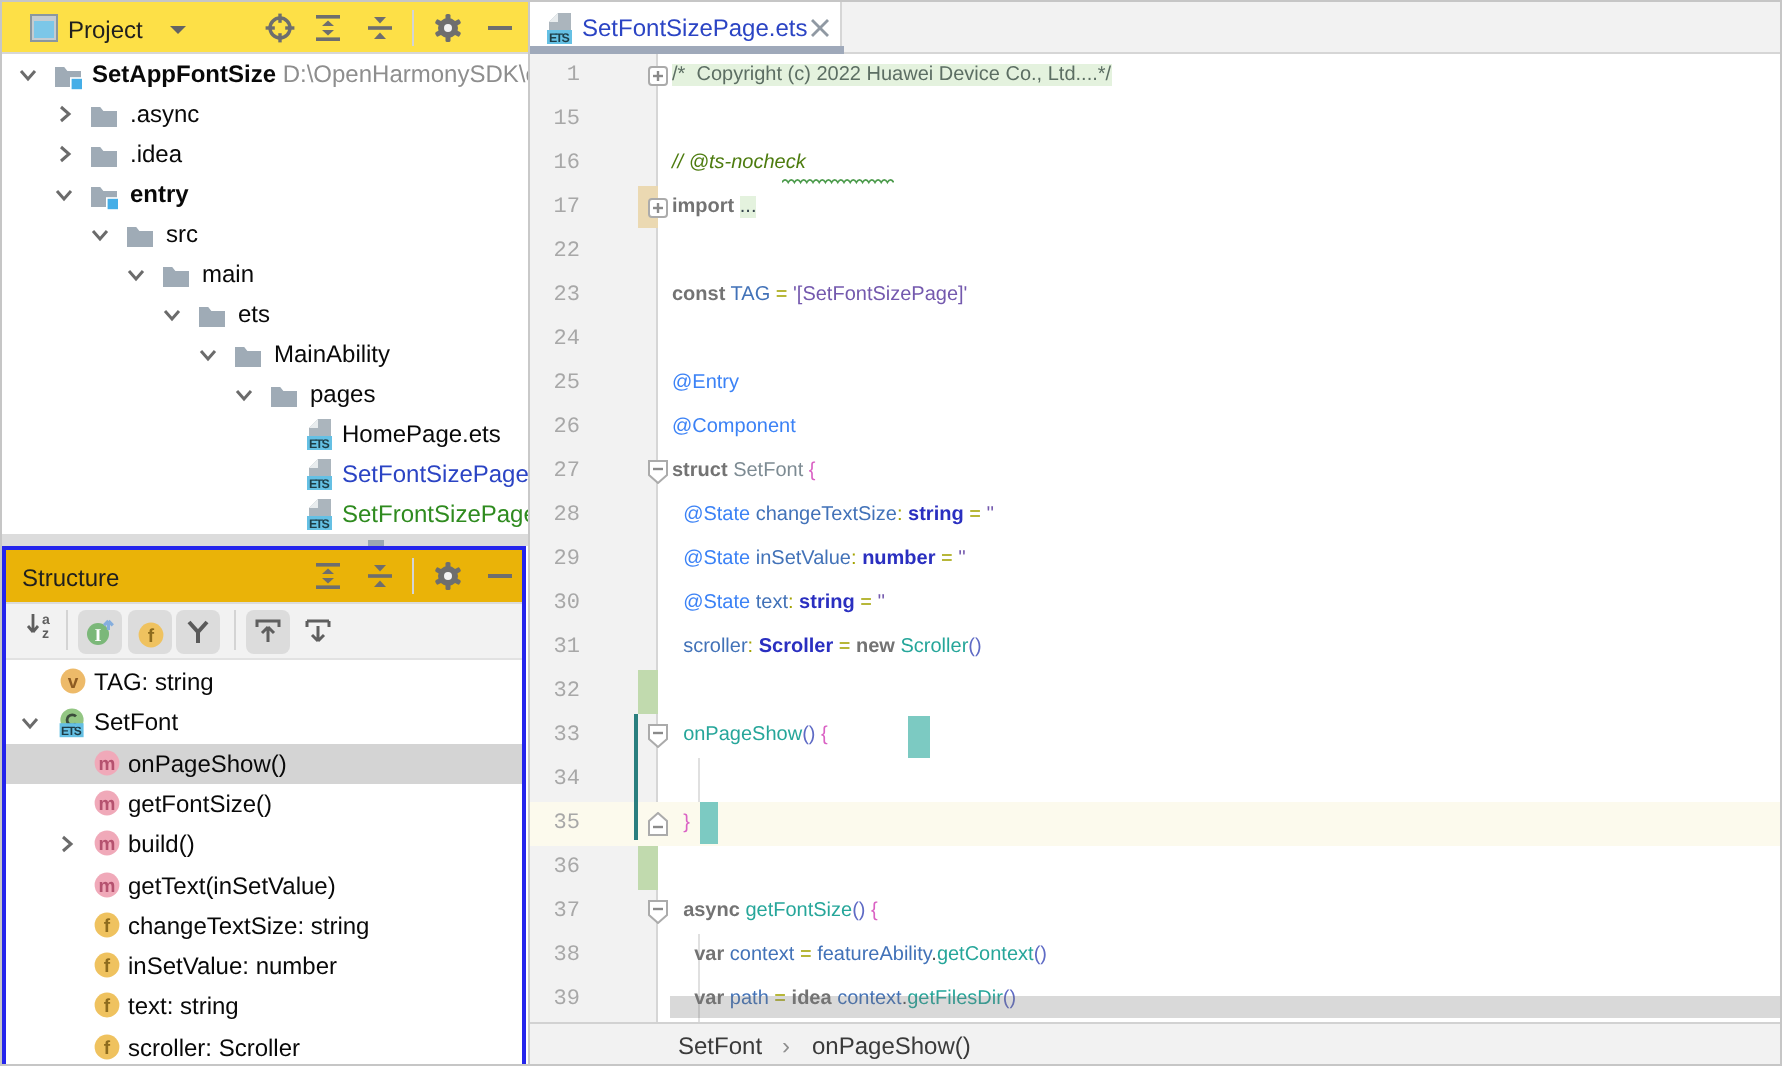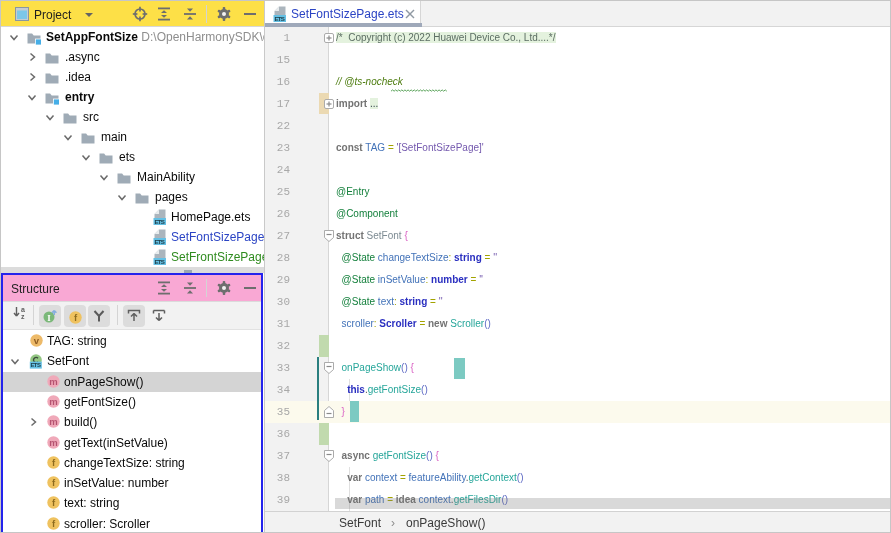--- a/index.html
+++ b/index.html
@@ -10,34 +10,34 @@
 #projhead{position:absolute;left:0;top:0;width:263px;height:26px;background:#fde047;border-bottom:1px solid #d7d7d7}
 .ptitle{position:absolute;left:33px;top:7px;font-size:12px;color:#1f1f1f}
 .trow{position:absolute;left:0;width:263px;height:20px;font-size:12px;color:#090909;white-space:nowrap}
 .trow span.lbl{position:absolute;top:3px}
 .bold{font-weight:bold}
 .gray{color:#8e8e8e}
 .blue{color:#2b44c4}
 .green{color:#2f8b1f}
 
 #struct{position:absolute;left:0;top:272px;width:262px;height:261px;border:2px solid #2424ec;background:#fff;overflow:hidden}
-#shead{position:absolute;left:0;top:0;width:258px;height:27px;background:#f9a8d4;border-bottom:1px solid #dbdbdb}
+#shead{position:absolute;left:0;top:0;width:258px;height:27px;background:#eab308;border-bottom:1px solid #dbdbdb}
 #stool{position:absolute;left:0;top:27px;width:258px;height:28px;background:#f2f2f2;border-bottom:1px solid #e2e2e2}
 .srow{position:absolute;left:0;width:258px;height:20px;font-size:12px;color:#090909;white-space:nowrap}
 .tbtn{position:absolute;top:3px;width:22px;height:22px;background:#dcdcdc;border-radius:4px}
 
 #editor{position:absolute;left:263px;top:0;width:628px;height:533px;background:#fff;border-left:1px solid #c9c9c9;overflow:hidden}
 #tabbar{position:absolute;left:0;top:0;width:628px;height:26px;background:#f2f2f2;border-bottom:1px solid #d6d6d6}
 #tab{position:absolute;left:0;top:0;width:156px;height:25px;background:#fff;border-right:1px solid #d6d6d6}
 #tabu{position:absolute;left:0;top:22px;width:157px;height:4px;background:#9fa9ba}
 #gutter{position:absolute;left:0;top:26px;width:64px;height:484px;background:#f2f2f2;border-right:1px solid #d6d6d6}
 .lnum{position:absolute;width:50px;text-align:right;font-family:"Liberation Mono",monospace;font-size:11px;line-height:22px;color:#a8a8a8}
 .cline{position:absolute;left:71px;height:22px;line-height:22px;font-family:Liberation Sans, sans-serif;font-size:10px;white-space:pre;color:#111}
 .kw{color:#737373;font-weight:bold}
-.ann{color:#15803d}
+.ann{color:#3b82f6}
 .id{color:#4272b8}
 .ty{color:#2a2fc0;font-weight:bold}
 .fn{color:#26a69a}
 .st{color:#7459ae}
 .br{color:#da62c4}
 .pa{color:#5f6bc5}
 .op{color:#a3a300}
 .dt{color:#555}
 .c1{color:#5c6e63}
 .c2{color:#4d7c0f;font-style:italic}
@@ -393,21 +393,20 @@
 <div class="cline" style="top:92px"><span class="kw">import</span> <span class="fold" style="color:#37474f">...</span></div>
 <div class="cline" style="top:136px"><span class="kw">const</span> <span class="id">TAG</span> <span class="op">=</span> <span class="st">'[SetFontSizePage]'</span></div>
 <div class="cline" style="top:180px"><span class="ann">@Entry</span></div>
 <div class="cline" style="top:202px"><span class="ann">@Component</span></div>
 <div class="cline" style="top:224px"><span class="kw">struct</span> <span class="gname">SetFont</span> <span class="br">{</span></div>
 <div class="cline" style="top:246px">  <span class="ann">@State</span> <span class="id">changeTextSize</span><span class="op">:</span> <span class="ty">string</span> <span class="op">=</span> <span class="st">''</span></div>
 <div class="cline" style="top:268px">  <span class="ann">@State</span> <span class="id">inSetValue</span><span class="op">:</span> <span class="ty">number</span> <span class="op">=</span> <span class="st">''</span></div>
 <div class="cline" style="top:290px">  <span class="ann">@State</span> <span class="id">text</span><span class="op">:</span> <span class="ty">string</span> <span class="op">=</span> <span class="st">''</span></div>
 <div class="cline" style="top:312px">  <span class="id">scroller</span><span class="op">:</span> <span class="ty">Scroller</span> <span class="op">=</span> <span class="kw">new</span> <span class="fn">Scroller</span><span class="pa">()</span></div>
 <div class="cline" style="top:356px">  <span class="fn">onPageShow</span><span class="pa">()</span> <span class="br">{</span></div>
-<div class="cline" style="top:378px">    <span class="ty">this</span><span class="dt">.</span><span class="fn">getFontSize</span><span class="pa">()</span></div>
 <div class="cline" style="top:400px">  <span class="br">}</span></div>
 <div class="cline" style="top:444px">  <span class="kw">async</span> <span class="fn">getFontSize</span><span class="pa">()</span> <span class="br">{</span></div>
 <div class="cline" style="top:466px">    <span class="kw">var</span> <span class="id">context</span> <span class="op">=</span> <span class="id">featureAbility</span><span class="dt">.</span><span class="fn">getContext</span><span class="pa">()</span></div>
 <div class="cline" style="top:488px">    <span class="kw">var</span> <span class="id">path</span> <span class="op">=</span> <span class="kw">idea</span> <span class="id">context</span><span class="dt">.</span><span class="fn">getFilesDir</span><span class="pa">()</span></div>
 <svg class="abs" style="left:126px;top:87.5px" width="56" height="4" viewBox="0 0 56 4" xmlns="http://www.w3.org/2000/svg">
       <path d="M0,2.2 q1.55,-2.6 3.1,0 q1.55,-2.6 3.1,0 q1.55,-2.6 3.1,0 q1.55,-2.6 3.1,0 q1.55,-2.6 3.1,0 q1.55,-2.6 3.1,0 q1.55,-2.6 3.1,0 q1.55,-2.6 3.1,0 q1.55,-2.6 3.1,0 q1.55,-2.6 3.1,0 q1.55,-2.6 3.1,0 q1.55,-2.6 3.1,0 q1.55,-2.6 3.1,0 q1.55,-2.6 3.1,0 q1.55,-2.6 3.1,0 q1.55,-2.6 3.1,0 q1.55,-2.6 3.1,0 q1.55,-2.6 3.1,0" fill="none" stroke="#4c9b4c" stroke-width="0.9"></path>
     </svg>
 <svg class="abs" style="left:59px;top:32px" width="10" height="10" viewBox="0 0 10 10" xmlns="http://www.w3.org/2000/svg">
       <rect x="0.5" y="0.5" width="9" height="9" rx="1.5" fill="#fff" stroke="#ababab"></rect>
       <line x1="2.5" y1="5" x2="7.5" y2="5" stroke="#8a8a8a" stroke-width="1.2"></line>

